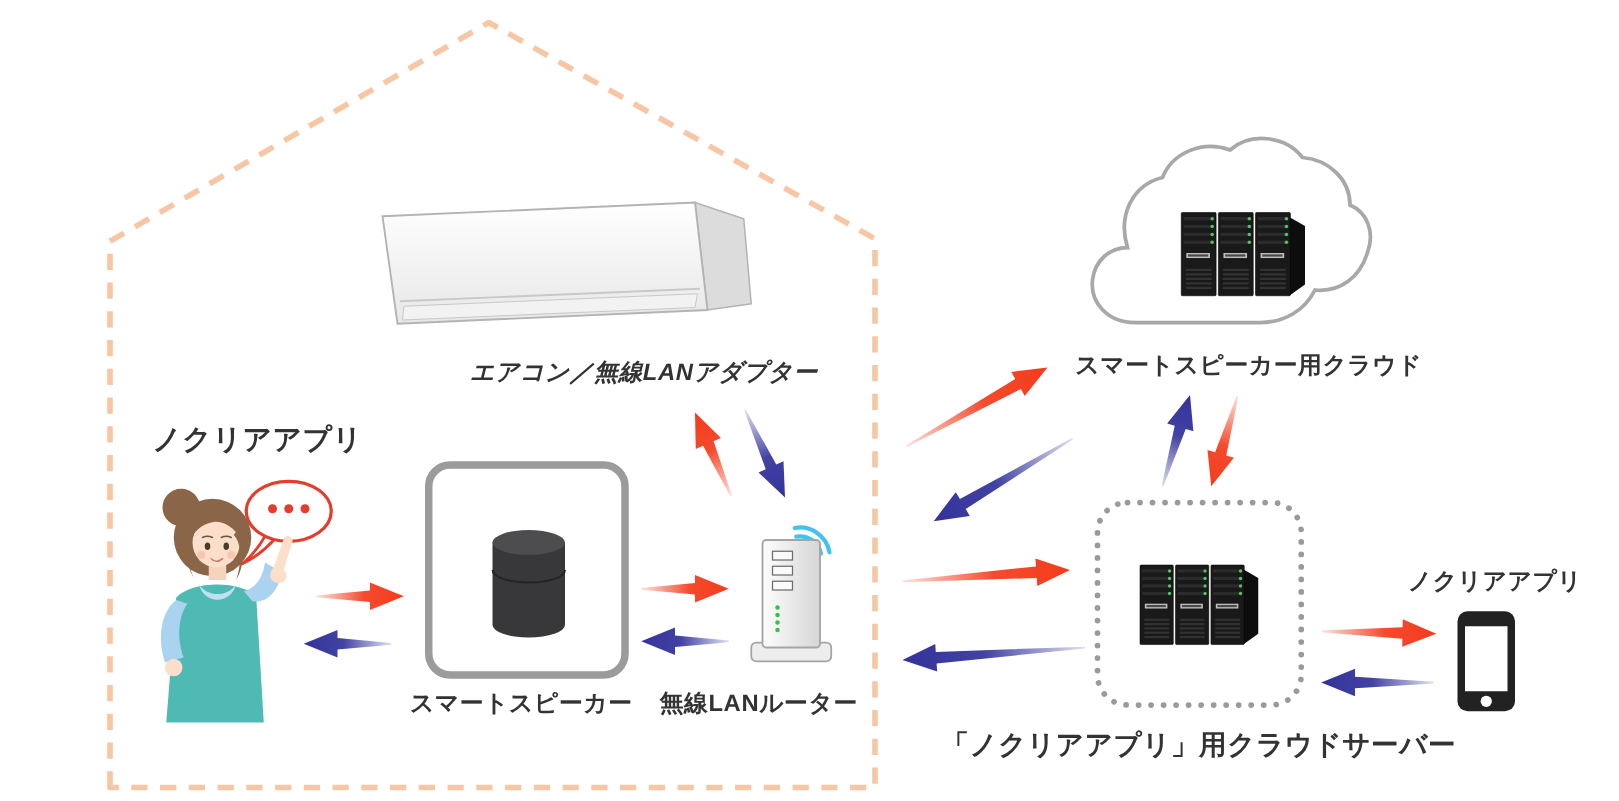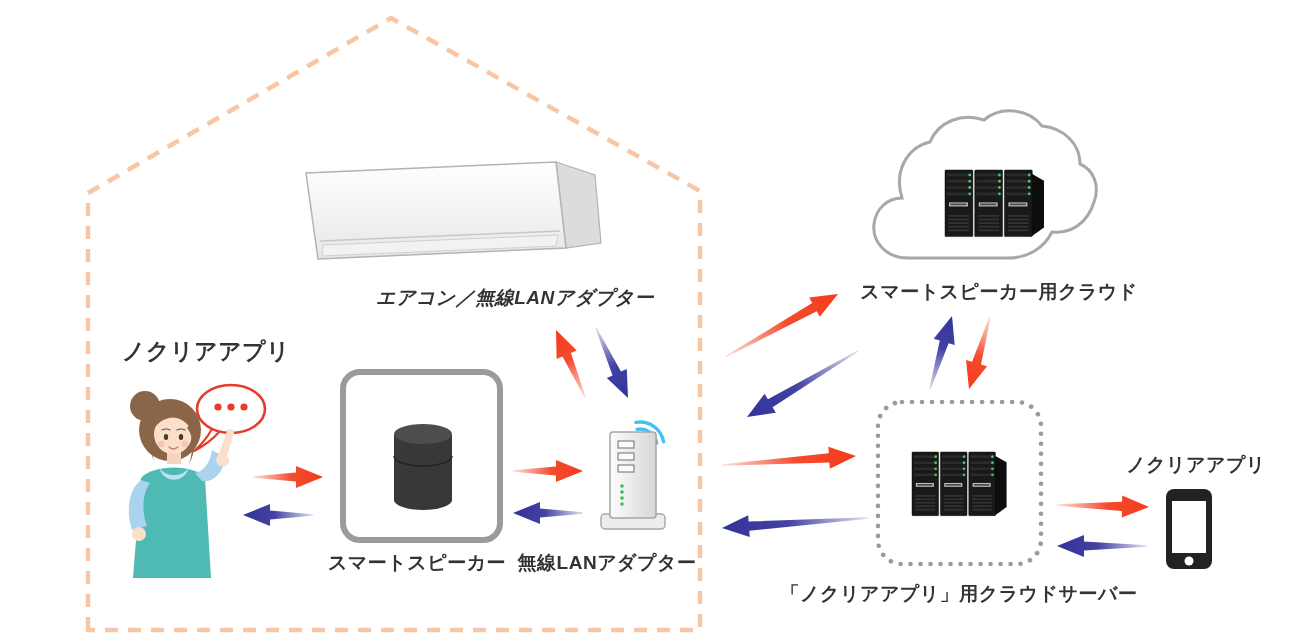--- a/index.html
+++ b/index.html
@@ -225,17 +225,17 @@
         <polygon points="722.0,465.7 829.4,462.4 829.8,468.8 856.0,456.0 828.3,446.8 828.8,453.2 722.0,464.3" fill="url(#ag10)"></polygon>
         <polygon points="868.0,517.3 748.6,521.6 748.2,515.2 722.0,528.0 749.7,537.1 749.3,530.7 868.0,518.7" fill="url(#ag11)"></polygon>
         <polygon points="1057.0,505.7 1121.9,511.0 1121.8,517.4 1149.0,507.0 1122.2,495.4 1122.1,501.8 1057.0,504.3" fill="url(#ag12)"></polygon>
         <polygon points="1147.0,545.3 1084.0,541.4 1084.0,535.0 1057.0,546.0 1084.0,557.0 1084.0,550.6 1147.0,546.7" fill="url(#ag13)"></polygon>
       </g>
   </svg>
 
   <div class="label" style="left:206px;top:336px;font-size:23px;">ノクリアアプリ</div>
   <div class="label" style="left:515px;top:285px;font-size:19px;font-style:italic;">エアコン／無線LANアダプター</div>
   <div class="label" style="left:417px;top:550px;font-size:19px;">スマートスピーカー</div>
-  <div class="label" style="left:607px;top:550px;font-size:19px;">無線LANアダプター</div>
+  <div class="label" style="left:607px;top:550px;font-size:19px;">無線LANルーター</div>
   <div class="label" style="left:999px;top:279px;font-size:19px;font-family:Liberation Serif, serif;">スマートスピーカー用クラウド</div>
-  <div class="label" style="left:959px;top:581px;font-size:19px;">「ノクリアアプリ」用クラウドサーバー</div>
+  <div class="label" style="left:959px;top:581px;font-size:22px;">「ノクリアアプリ」用クラウドサーバー</div>
   <div class="label" style="left:1196px;top:452px;font-size:19px;">ノクリアアプリ</div>
 </div>
 
 </body></html>

